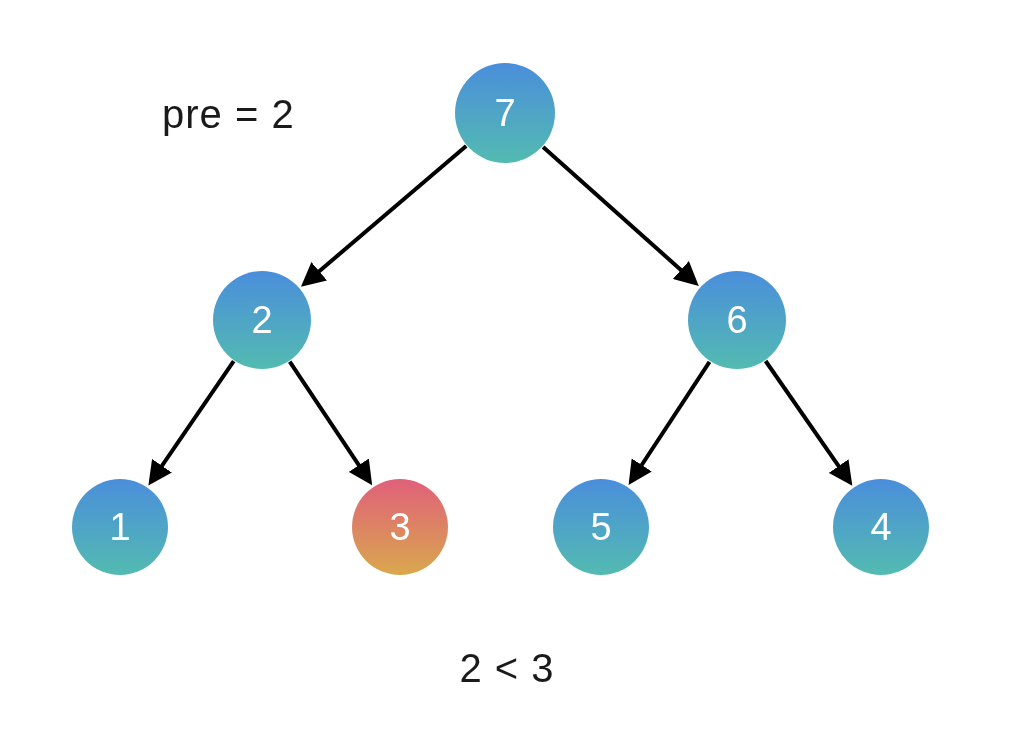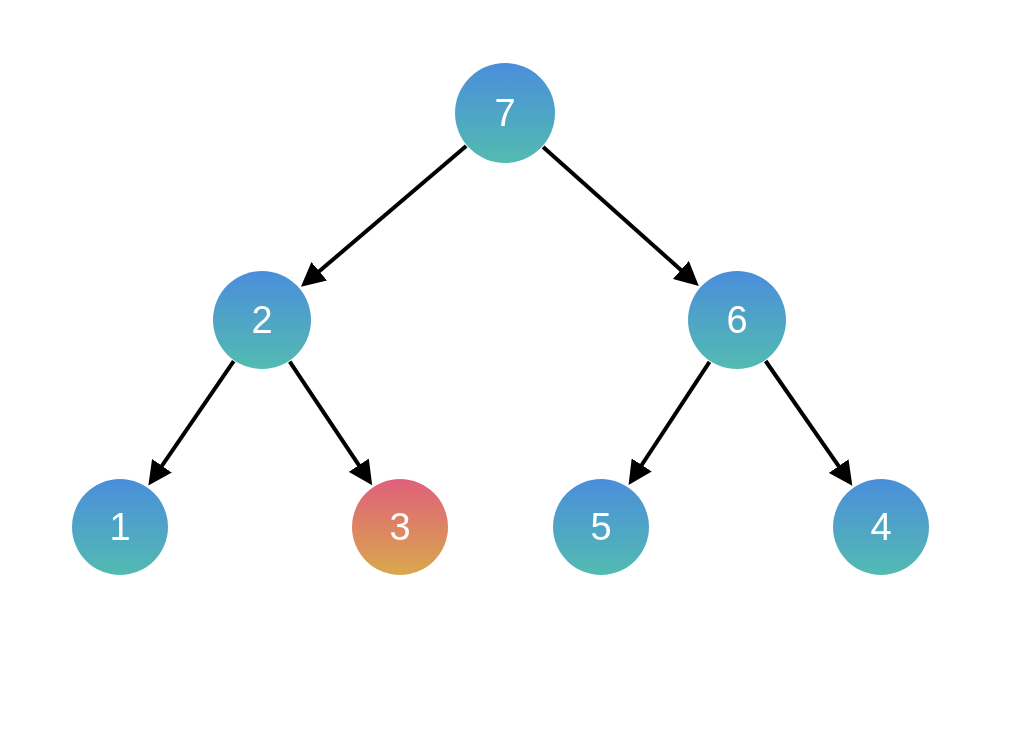--- a/index.html
+++ b/index.html
@@ -80,14 +80,16 @@
         <text x="120" y="527" text-anchor="middle" dominant-baseline="central" fill="#ffffff" class="node-label">1</text>
         <circle cx="400" cy="527" r="48" fill="url(#grad-highlight)"></circle>
         <text x="400" y="527" text-anchor="middle" dominant-baseline="central" fill="#ffffff" class="node-label">3</text>
         <circle cx="601" cy="527" r="48" fill="url(#grad-blue)"></circle>
         <text x="601" y="527" text-anchor="middle" dominant-baseline="central" fill="#ffffff" class="node-label">5</text>
         <circle cx="881" cy="527" r="48" fill="url(#grad-blue)"></circle>
         <text x="881" y="527" text-anchor="middle" dominant-baseline="central" fill="#ffffff" class="node-label">4</text>
       </g>
   </svg>
 
+  <div class="annotation" id="annotation-pre">pre = 2</div>
 
+  <div class="annotation" id="annotation-comparison">2 &lt; 3</div>
 </div>
 
 </body></html>

